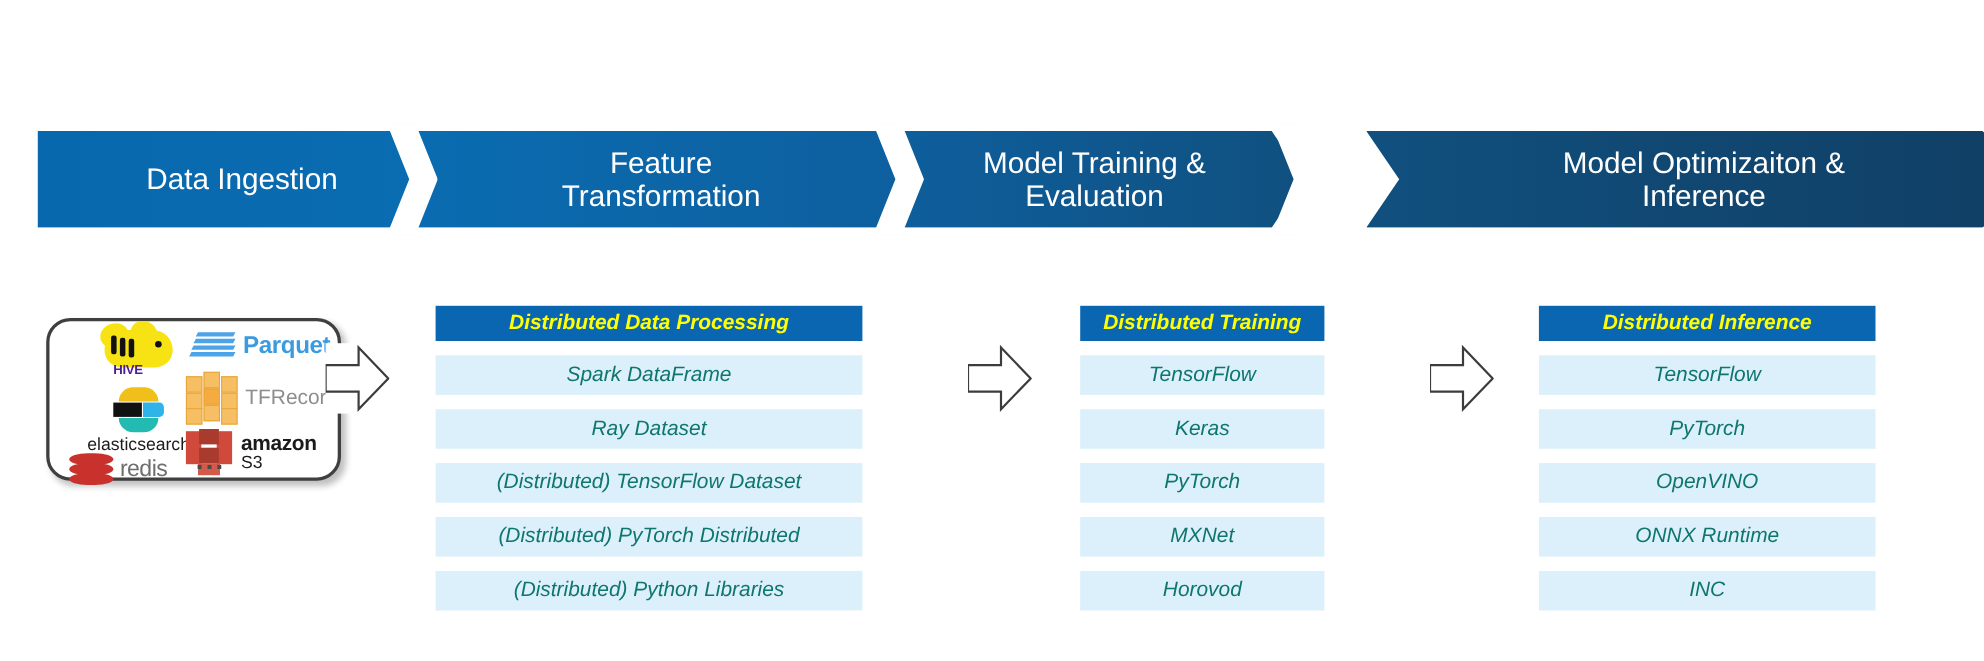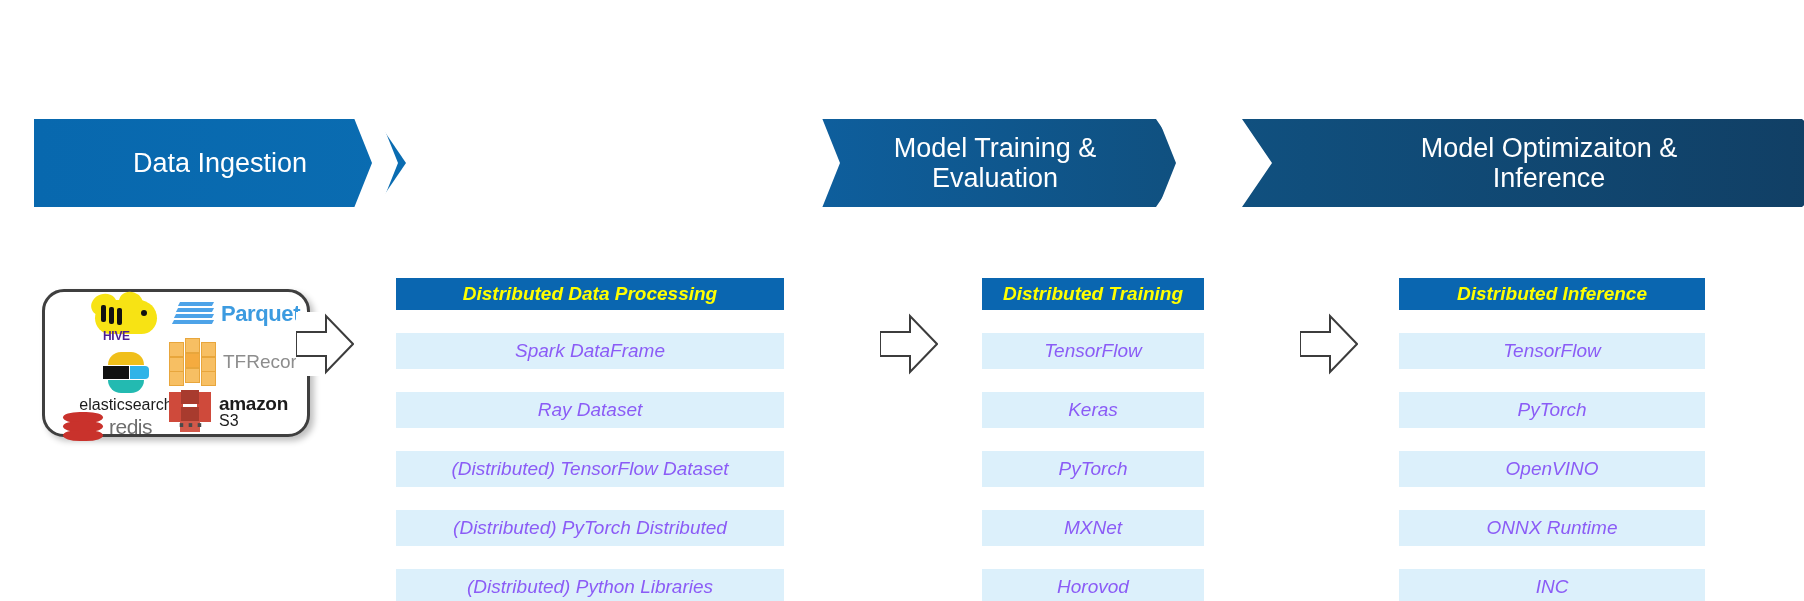--- a/index.html
+++ b/index.html
@@ -146,23 +146,23 @@
   
   .tbl { position:absolute; }
   .tbl-head {
     background:#0a66b0; color:#ffff00;
     font-style:italic; font-weight:700; font-size:19px;
     height:32px; display:flex; align-items:center; justify-content:center;
     text-align:center;
     margin-top:48px;
   }
   .tbl-row {
-    background:#dcf0fb; color:#8b5cf6;
+    background:#dcf0fb; color:#0f766e;
     font-style:italic; font-size:19px;
-    height:36px; margin-top:23px;
+    height:36px; margin-top:13px;
     display:flex; align-items:center; justify-content:center;
     text-align:center;
   }
   .t1 { left:396px; top:230px; width:388px; }
   .t2 { left:982px; top:230px; width:222px; }
   .t3 { left:1399px; top:230px; width:306px; }
 </style>
 </head>
 <body>
 
@@ -170,20 +170,26 @@
 
 
   <div class="banner">
 
     <div class="chev chev-1">
       <div>
         <span>Data Ingestion</span>
       </div>
     </div>
 
+    <div class="chev chev-2">
+      <div>
+        <span>Feature</span>
+        <span>Transformation</span>
+      </div>
+    </div>
 
     <div class="chev chev-3">
       <div>
         <span>Model Training &amp;</span>
         <span>Evaluation</span>
       </div>
     </div>
 
     <div class="chev chev-4">
       <div>

